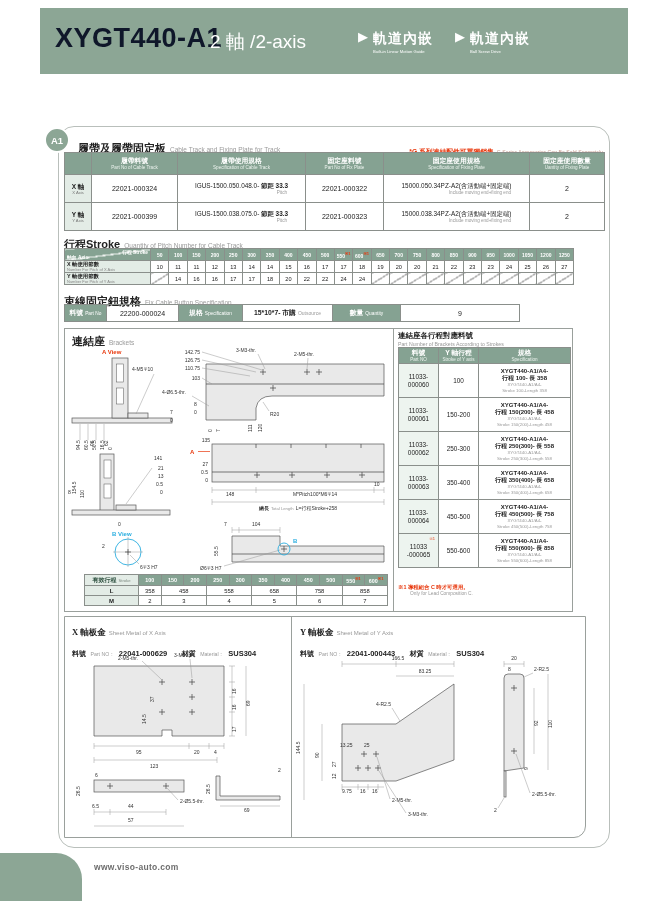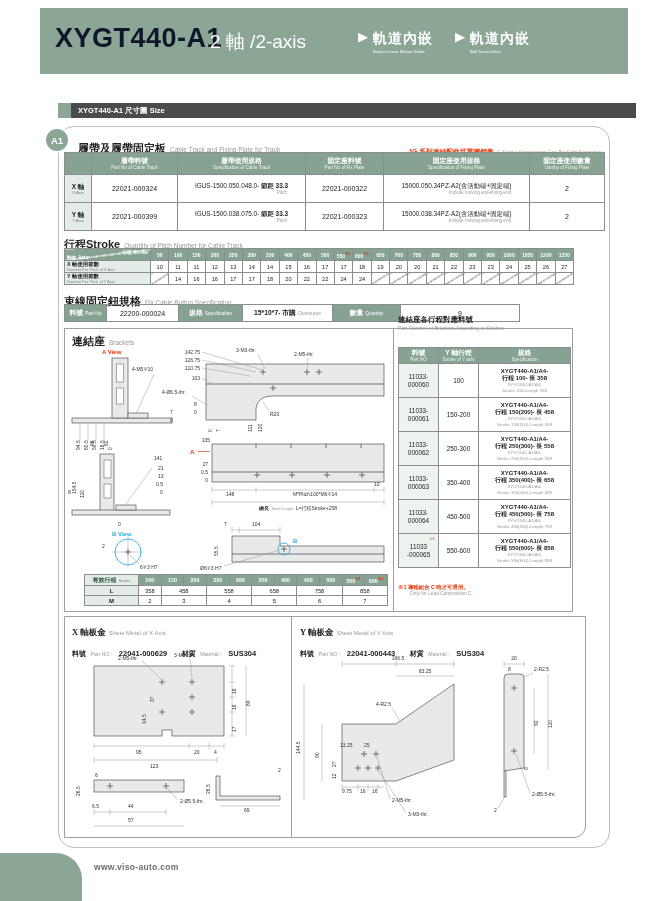--- a/index.html
+++ b/index.html
@@ -69,21 +69,21 @@
   #fb-strip{position:absolute;left:64px;top:304px;width:455px;}
   #fb-strip td{height:17px;font-size:7px;}
   #fb-strip .g{background:#85A292;color:#fff;}
   #fb-strip .g b{font-size:6.8px;} #fb-strip .g i{font-style:normal;font-size:4.8px;margin-left:2px;}
   #fb-strip .v b{font-size:6.8px;font-weight:bold;} #fb-strip .v i{font-style:normal;font-size:5px;color:#999;margin-left:2px;}
 
   
   .bbox{position:absolute;left:64px;top:328px;width:509px;height:284px;border:1px solid #9aa09c;}
   .bbox .divider{position:absolute;left:328px;top:0;width:1px;height:100%;background:#9aa09c;}
   .bk-title{left:72px;top:331px;}
-  .bt-title{position:absolute;left:398px;top:315px;white-space:nowrap;}
+  .bt-title{position:absolute;left:398px;top:331px;white-space:nowrap;}
   .bt-title b{display:block;font-size:7.5px;}
   .bt-title i{display:block;font-style:normal;font-size:5.2px;color:#999;}
   #bracket-grid{position:absolute;left:398px;top:347px;width:172px;}
   #bracket-grid td{height:16px;}
   #bracket-grid tr+tr td{height:34px;}
   #bracket-grid .bp{background:#EDF4EF;position:relative;}
   #bracket-grid .bp span{display:block;font-size:6.4px;line-height:7.5px;}
   #bracket-grid .bp sup{position:absolute;top:2px;right:3px;}
   #bracket-grid .bs{font-size:6.4px;}
   #bracket-grid .bq b{display:block;font-size:6px;line-height:7px;}
@@ -140,24 +140,20 @@
     </div>
     <div class="badge b2">
       <span class="tri">▶</span>
       <span>
           <b>軌道內嵌</b>
           <i>Ball Screw Drive</i>
         </span>
     </div>
   </div>
 
-  <div class="darkbar">
-    <div class="sq"></div>
-    <span>XYGT440-A1 尺寸圖 Size</span>
-  </div>
 
   <div class="card"></div>
   <div class="a1badge">A1</div>
 
   <div class="sec-t" style="left:78px;top:138px;">
     <b>履帶及履帶固定板</b><i>Cable Track and Fixing Plate for Track</i>
   </div>
   <div class="note">
     <b>*G 系列連結配件可單獨銷售</b><i>G Series Accessories Can Be Sold Separately.</i>
   </div>

